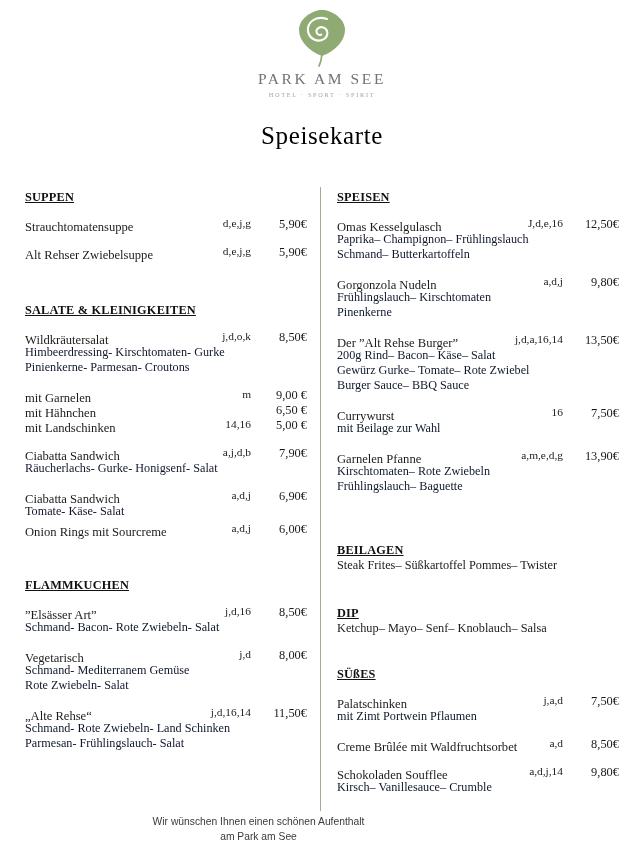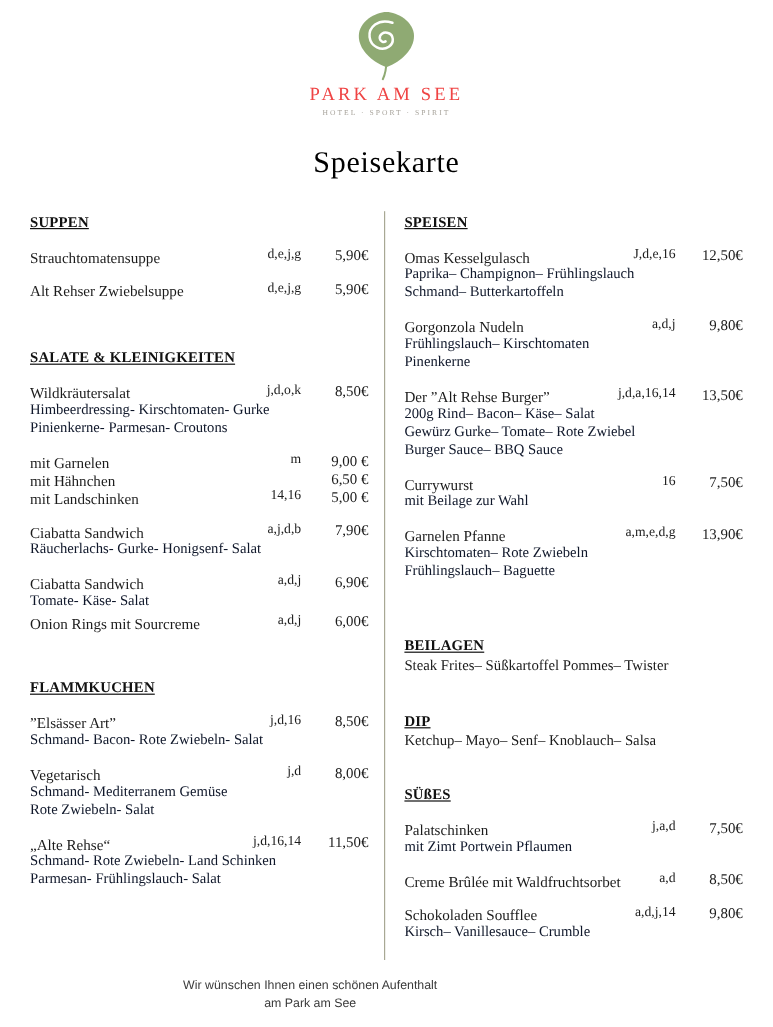--- a/index.html
+++ b/index.html
@@ -26,21 +26,21 @@
   }
   .logo-mark {
     width: 62px;
     height: 62px;
     display: block;
   }
   .brand-name {
     font-family: "Liberation Serif", "DejaVu Serif", serif;
     font-size: 15.5px;
     letter-spacing: 2.6px;
-    color: #ef4444;
+    color: #737373;
     margin-top: 2px;
     white-space: nowrap;
   }
   .brand-tagline {
     font-family: "Liberation Serif", "DejaVu Serif", serif;
     font-size: 6.3px;
     letter-spacing: 1.7px;
     color: #a8a49c;
     margin-top: 3px;
     white-space: nowrap;
@@ -49,21 +49,21 @@
     font-family: "Liberation Serif", "DejaVu Serif", serif;
     font-size: 25px;
     color: #000000;
     letter-spacing: 0.6px;
     margin-top: 24px;
   }
 
   
   .columns {
     position: absolute;
-    top: 176px;
+    top: 187px;
     left: 0;
     width: 536px;
     height: 630px;
   }
   .divider {
     position: absolute;
     left: 320px;
     top: 0;
     width: 1px;
     height: 624px;

